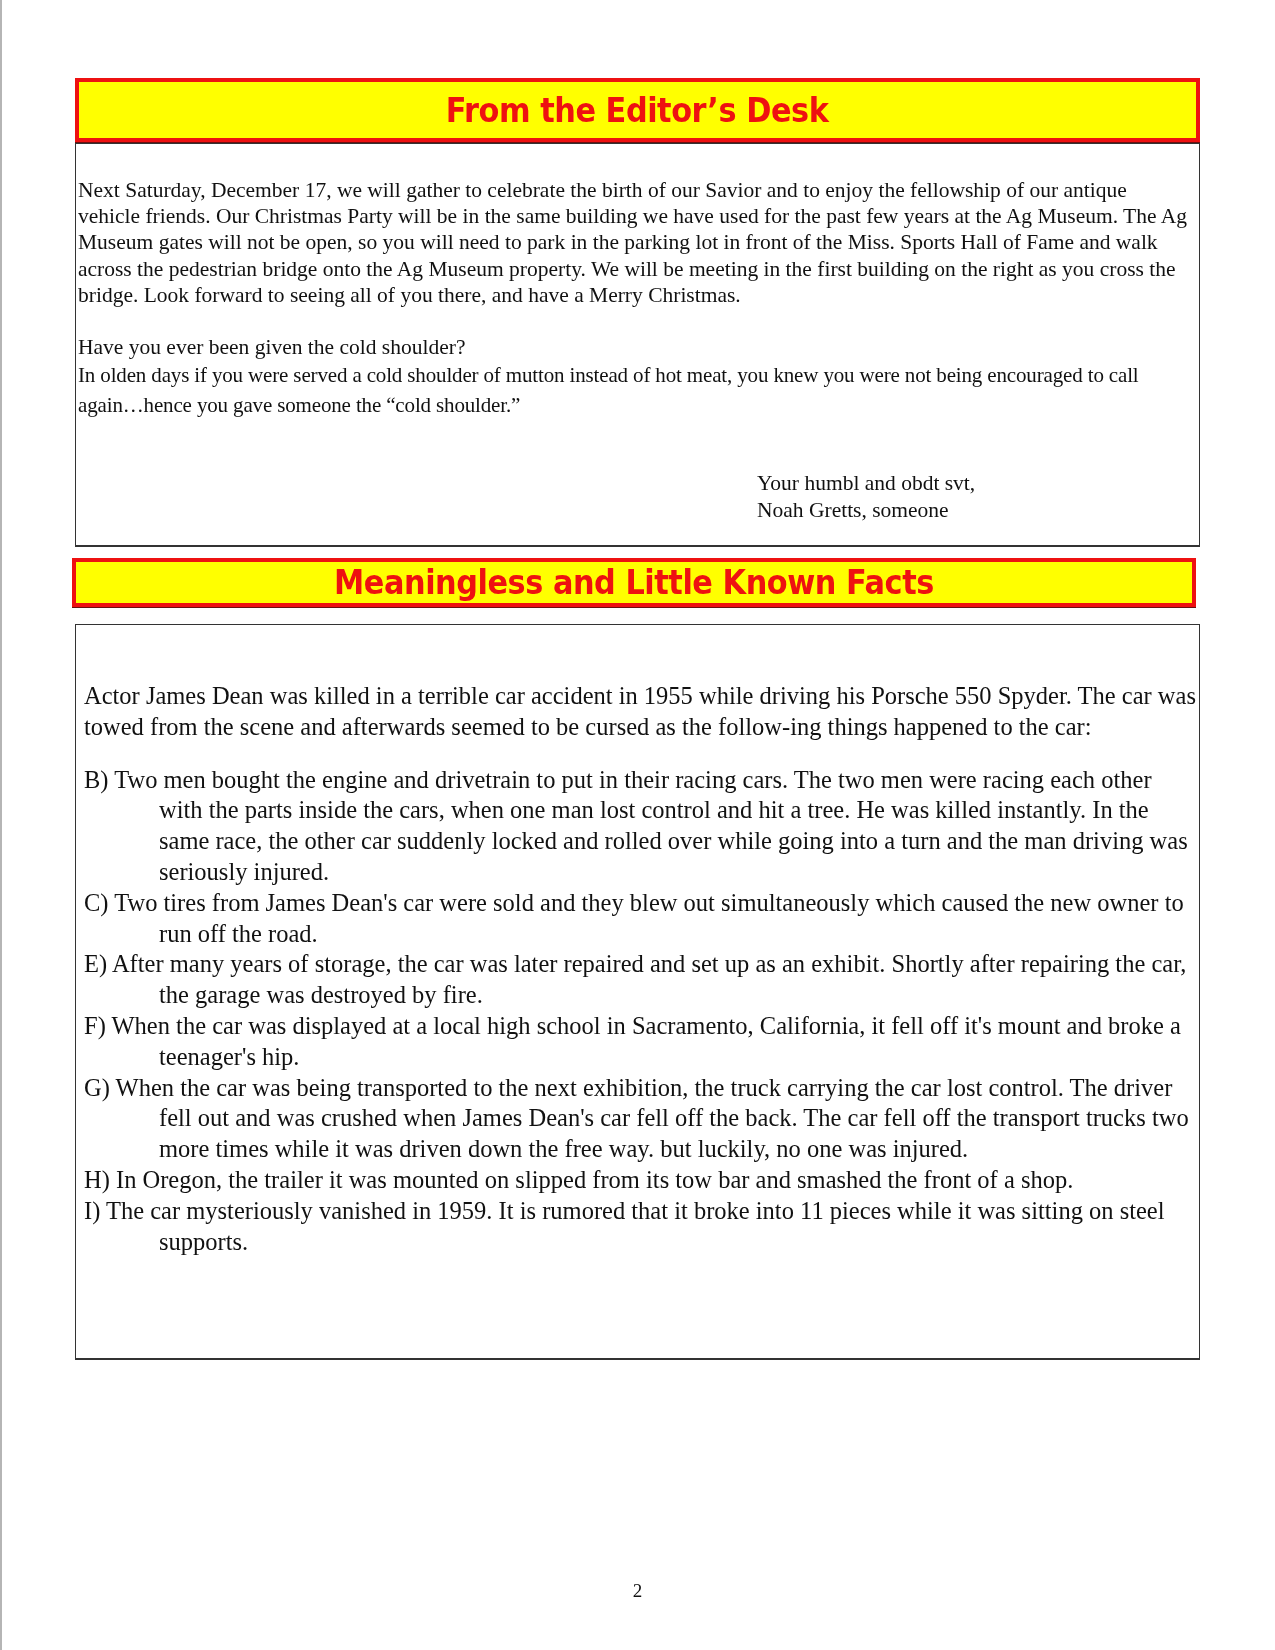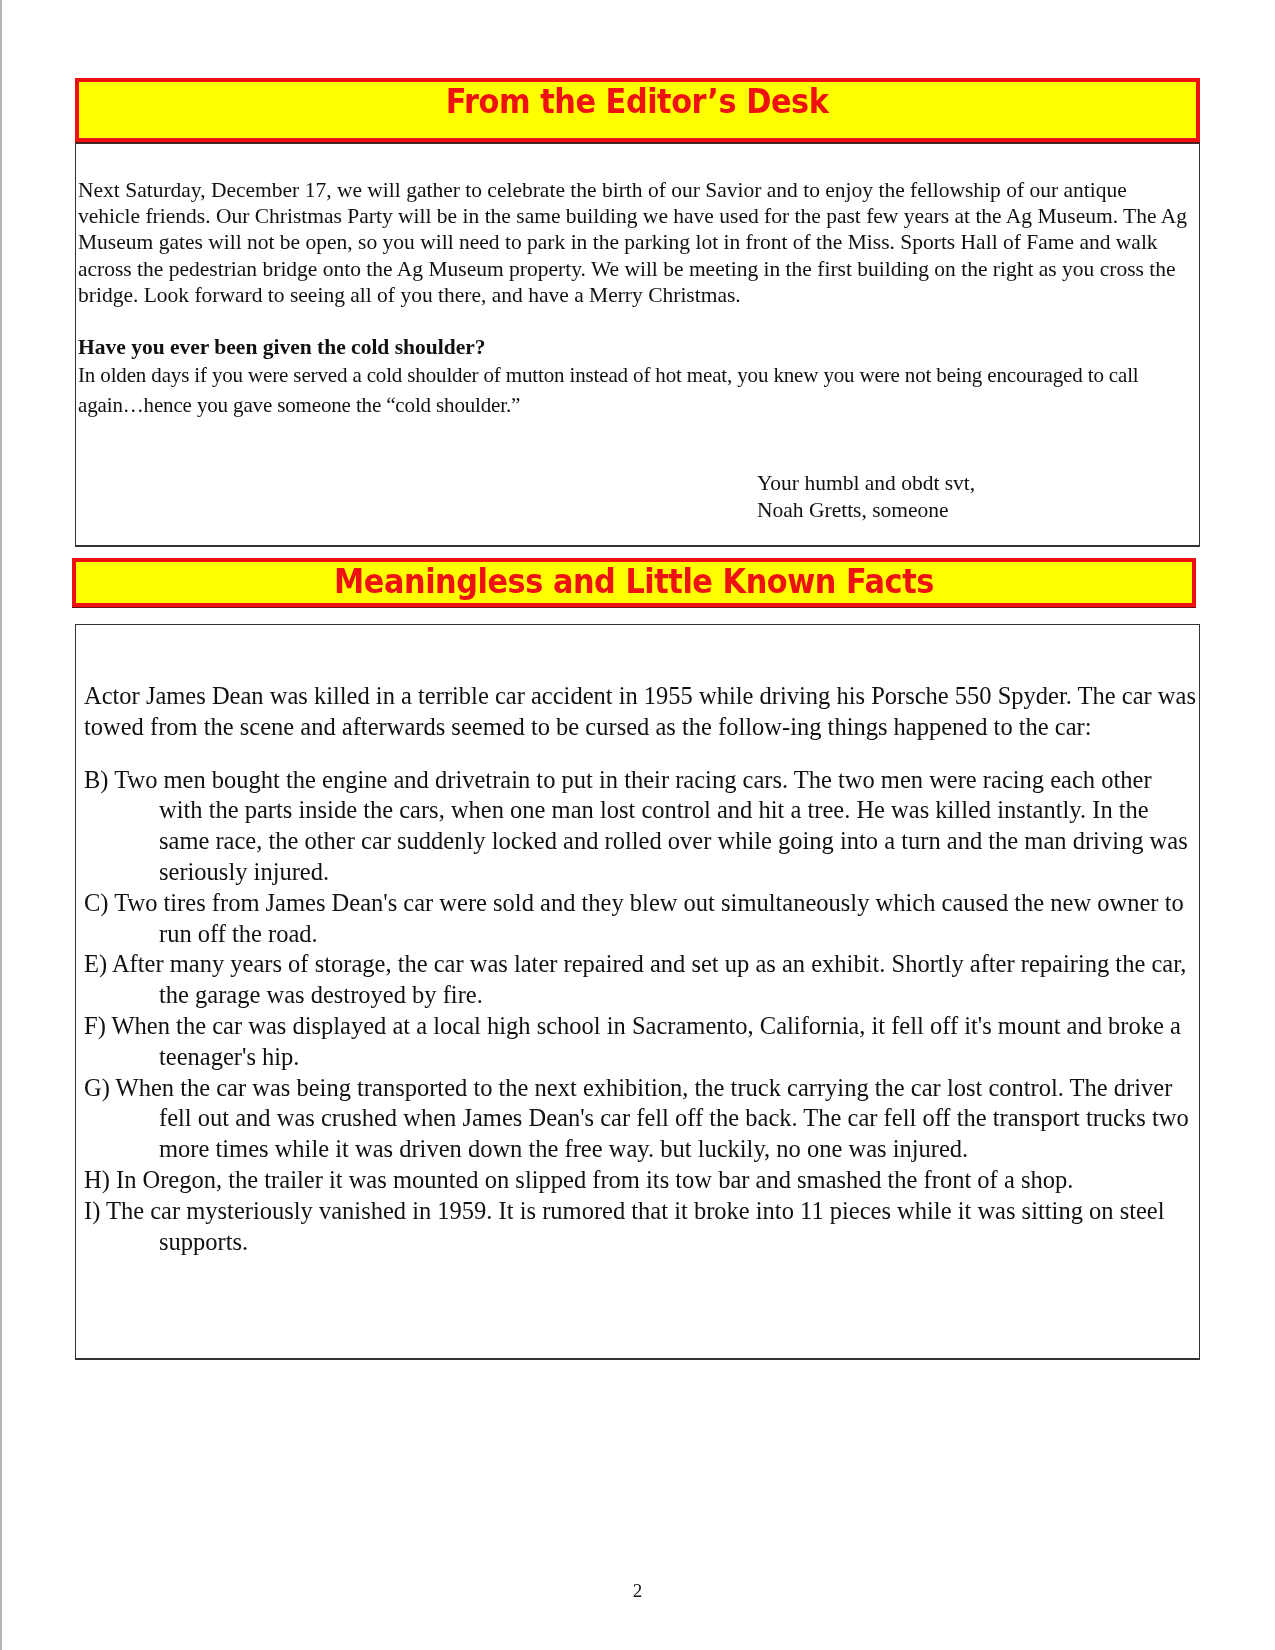--- a/index.html
+++ b/index.html
@@ -3,35 +3,35 @@
   <meta charset="utf-8">
   <style>
     html, body { margin: 0; padding: 0; }
     body {
       width: 1275px; height: 1650px; background: #ffffff; position: relative; overflow: hidden;
       font-family: "Liberation Serif", "DejaVu Serif", serif; color: #111;
     }
     .page-edge { position: absolute; left: 0; top: 0; width: 2px; height: 1650px; background: #b5b5b5; }
     .banner {
       position: absolute; background: #ffff00; border: 4px solid #ee1111; box-sizing: border-box;
-      display: flex; align-items: flex-start; justify-content: center;
+      display: flex; align-items: center; justify-content: center;
       box-shadow: 0 1px 0 #6b1010;
     }
     .banner-title {
       font-family: "DejaVu Sans", "Liberation Sans", sans-serif; font-weight: bold; color: #ee1111;
       font-size: 33px; letter-spacing: -0.5px; transform: scaleX(0.92);
     }
     #banner1 { left: 75px; top: 78px; width: 1125px; height: 64px; }
     #banner2 { left: 72px; top: 558px; width: 1124px; height: 49px; }
     .box { position: absolute; border: 1.5px solid #333; border-bottom-width: 2.5px; box-sizing: border-box; }
     #box1 { left: 75px; top: 143px; width: 1125px; height: 404px; }
     #box2 { left: 75px; top: 624px; width: 1125px; height: 736px; }
     .editor-text { position: absolute; left: 2px; top: 33px; width: 1110px; font-size: 21.5px; line-height: 26.2px; }
     .editor-text p { margin: 0; }
-    .q-title { font-weight: bold; margin-top: 26px !important; }
+    .q-title { font-weight: normal; margin-top: 26px !important; }
     .q-body { font-size: 21px; line-height: 30px; letter-spacing: -0.15px; }
     .signoff { position: absolute; left: 681px; top: 326px; font-size: 21.5px; line-height: 26.5px; }
     .facts { position: absolute; left: 8px; top: 56px; width: 1115px; font-size: 24.5px; line-height: 30.8px; }
     .facts p { margin: 0; }
     .facts .intro { margin-bottom: 22px; }
     .fact { padding-left: 75px; text-indent: -75px; }
     .page-number { position: absolute; left: 0; width: 1275px; top: 1580px; text-align: center; font-size: 19px; }
   </style>
 </head>
 <body>

